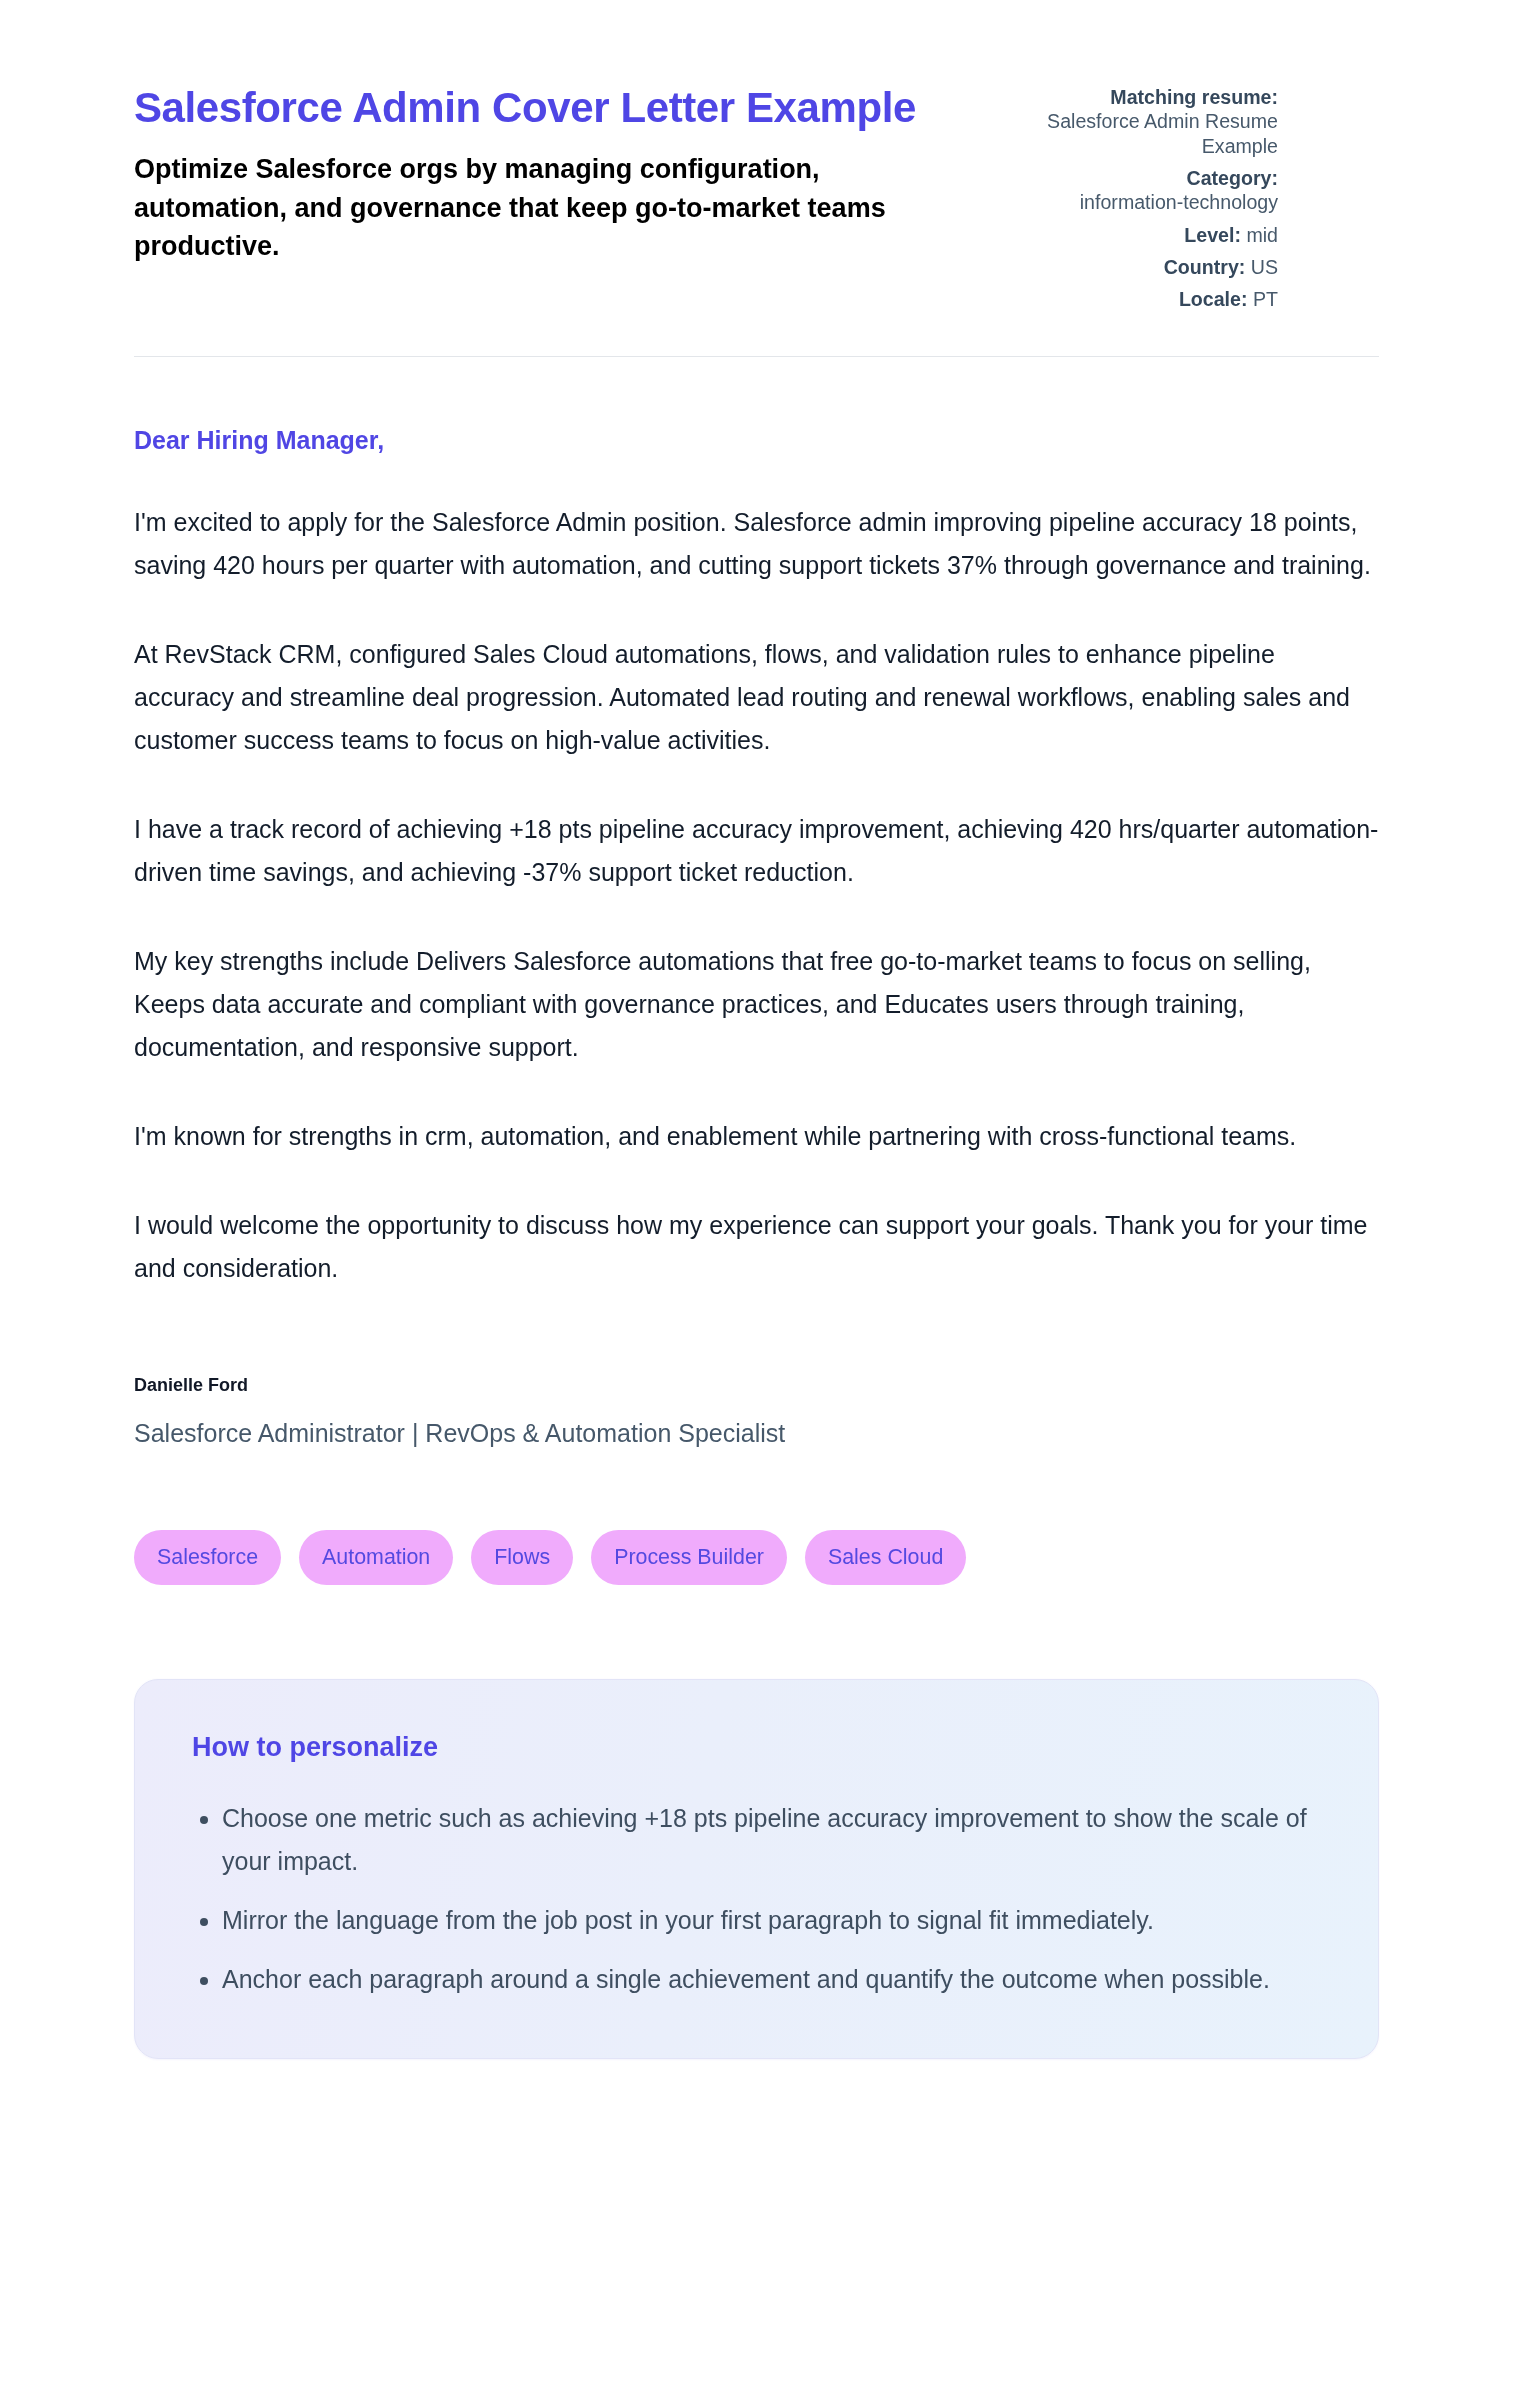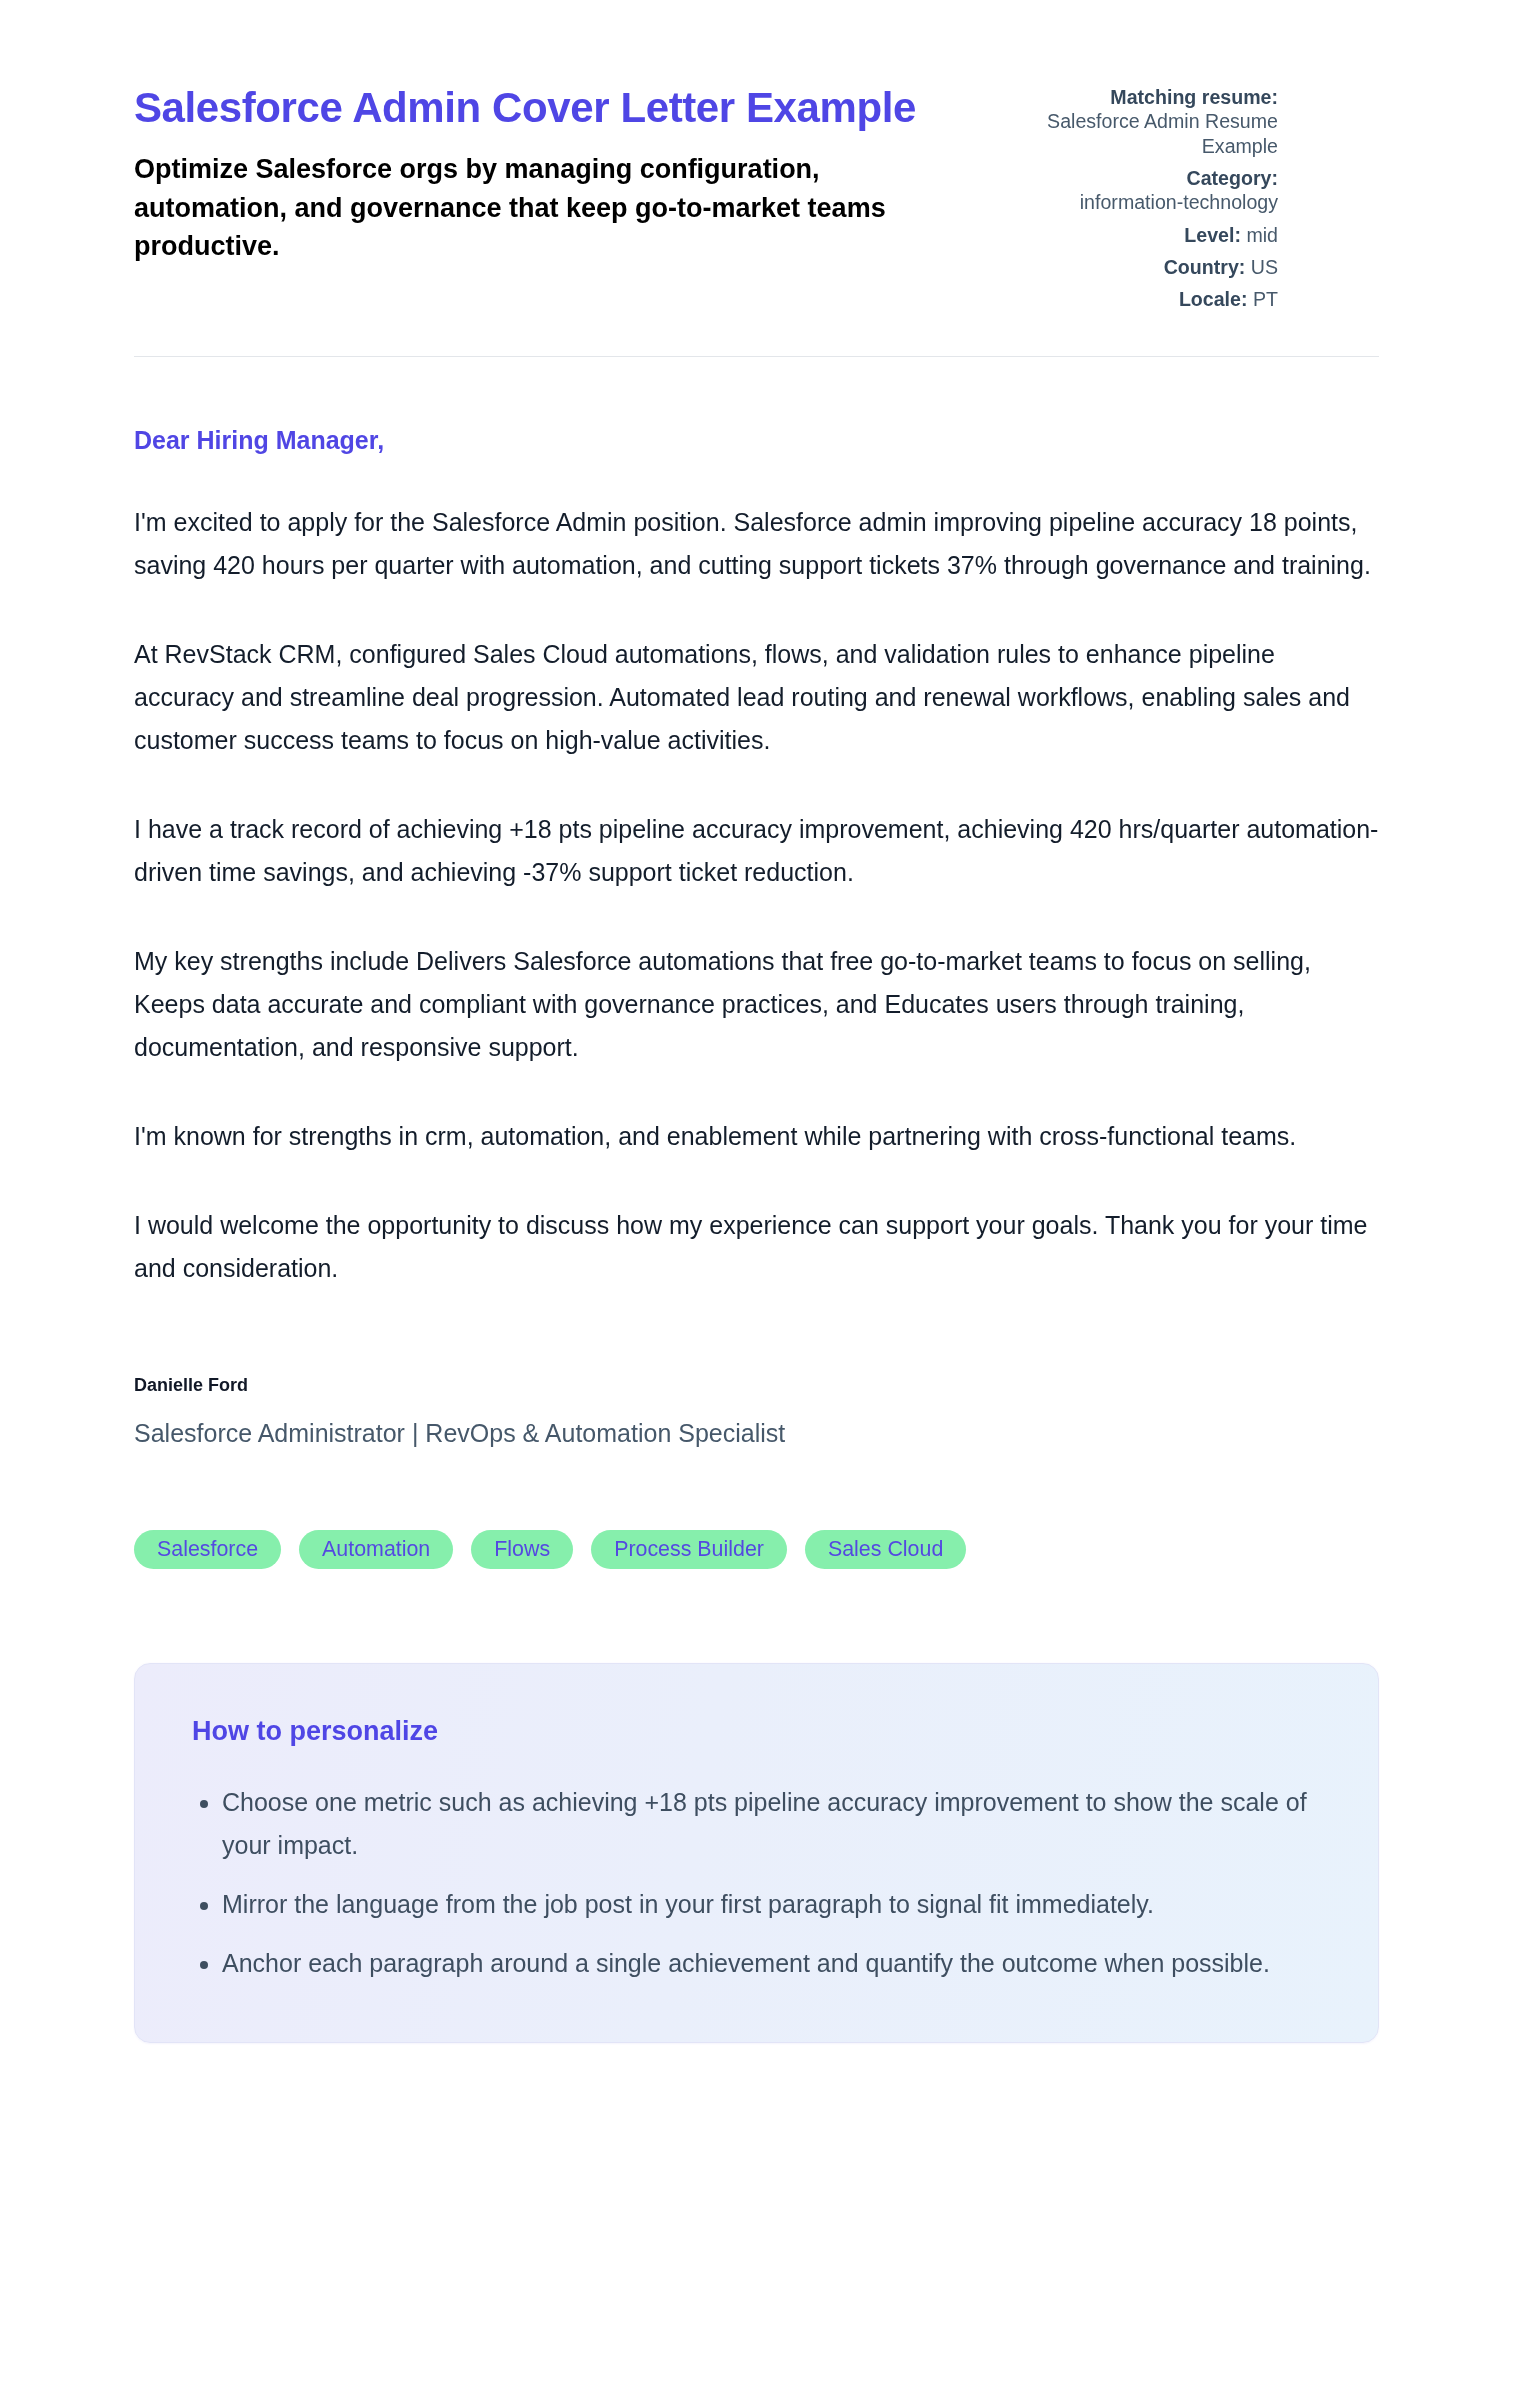--- a/index.html
+++ b/index.html
@@ -84,33 +84,33 @@
 
   
   .tags {
     margin-top: 82px;
     display: flex;
     gap: 18px;
     flex-wrap: wrap;
   }
   .tag {
     display: inline-block;
-    background: #86efac;
+    background: #f0abfc;
     color: #5449e0;
     font-size: 21.4px;
     line-height: 1.35;
-    padding: 5px 23px;
+    padding: 13px 23px;
     border-radius: 889px;
     white-space: nowrap;
   }
 
   
   .personalize-box {
     margin-top: 94px;
-    border-radius: 16px;
+    border-radius: 24px;
     border: 0.9px solid #e2e4f7;
     background: linear-gradient(100deg, #ececfb 0%, #eaeffb 45%, #e8f2fc 100%);
     padding: 52px 57px 41px 57px;
     box-shadow: 0 0.9px 1.8px rgba(79, 70, 229, 0.06);
   }
   .personalize-heading {
     font-size: 27px;
     font-weight: 700;
     color: #4f46e5;
   }

